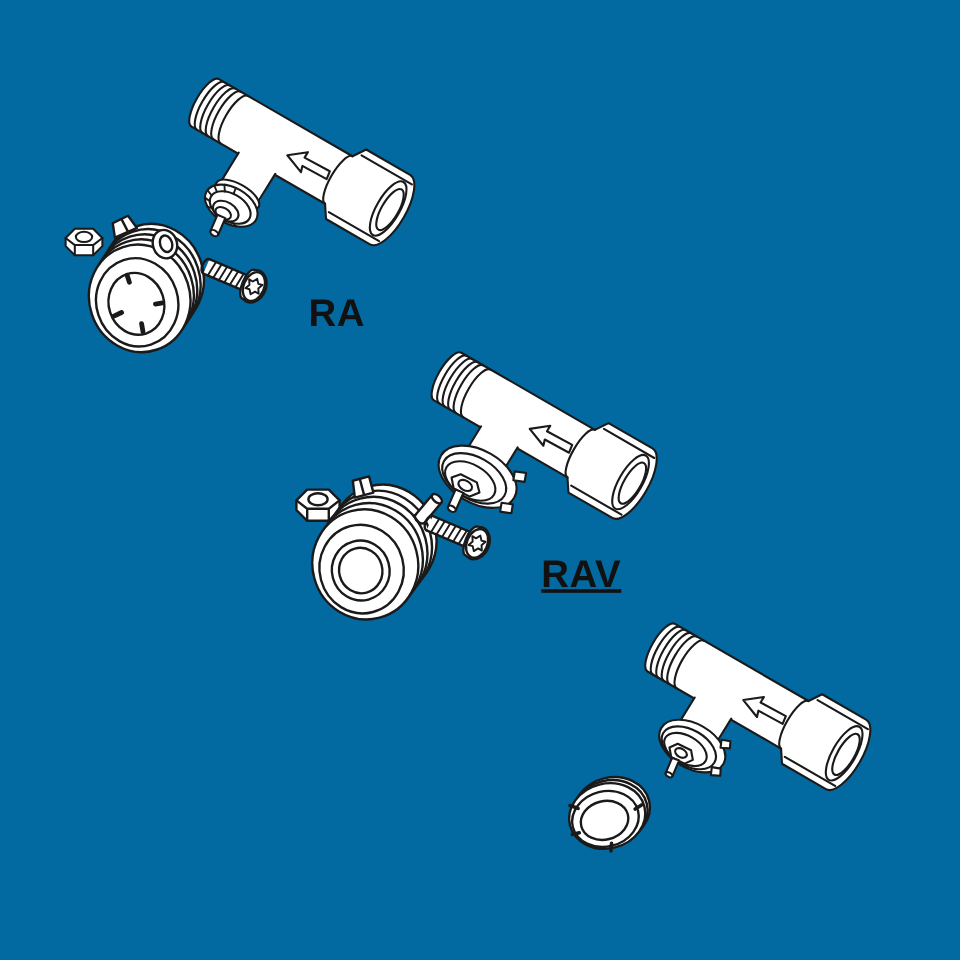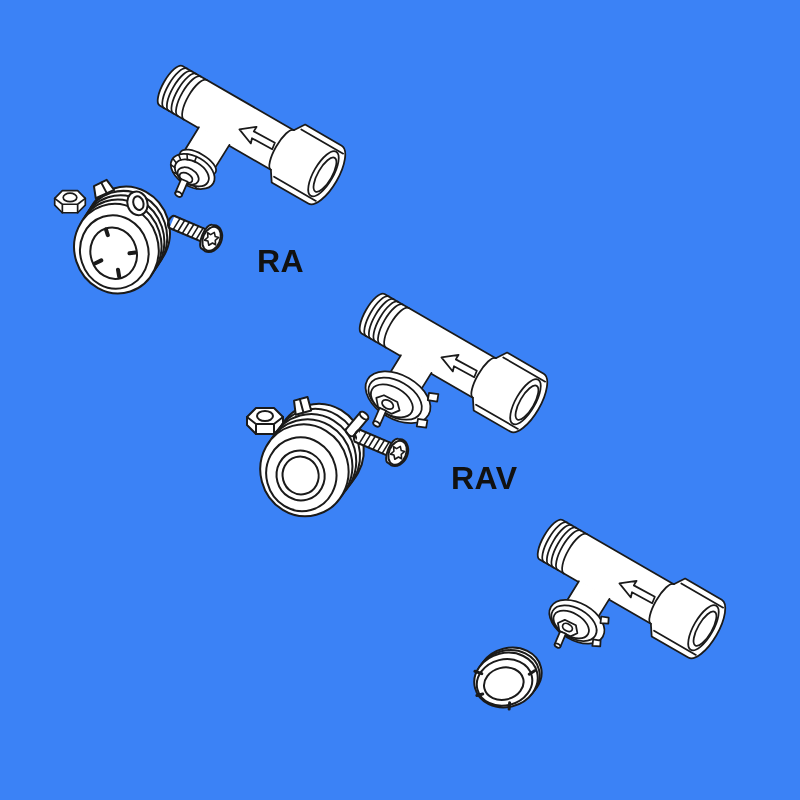--- a/index.html
+++ b/index.html
@@ -1,22 +1,22 @@
 <!DOCTYPE html>
 <html><head>
 <meta charset="utf-8">
 <style>
   html,body{margin:0;padding:0;background:#fff;}
-  .canvas{position:relative;width:800px;height:800px;background:#3b82f6;overflow:hidden;
+  .canvas{position:relative;width:800px;height:800px;background:#0369a1;overflow:hidden;
           font-family:"Liberation Sans",sans-serif;}
   .canvas svg{position:absolute;left:0;top:0;}
   .label{position:absolute;font-weight:bold;font-size:32px;color:#111111;
          letter-spacing:0.5px;white-space:nowrap;}
   #label-ra{left:257px;top:243px;}
-  #label-rav{left:451px;top:460px;}
+  #label-rav{left:451px;top:460px;text-decoration:underline;}
   #label-ravl{left:621px;top:694px;}
 </style>
 </head>
 <body>
 
 <div class="canvas">
   <svg width="800" height="800" viewBox="0 0 800 800">
     <g fill="none" stroke="#1a1a1a" stroke-width="2" stroke-linecap="round" stroke-linejoin="round">
 
       <defs>

